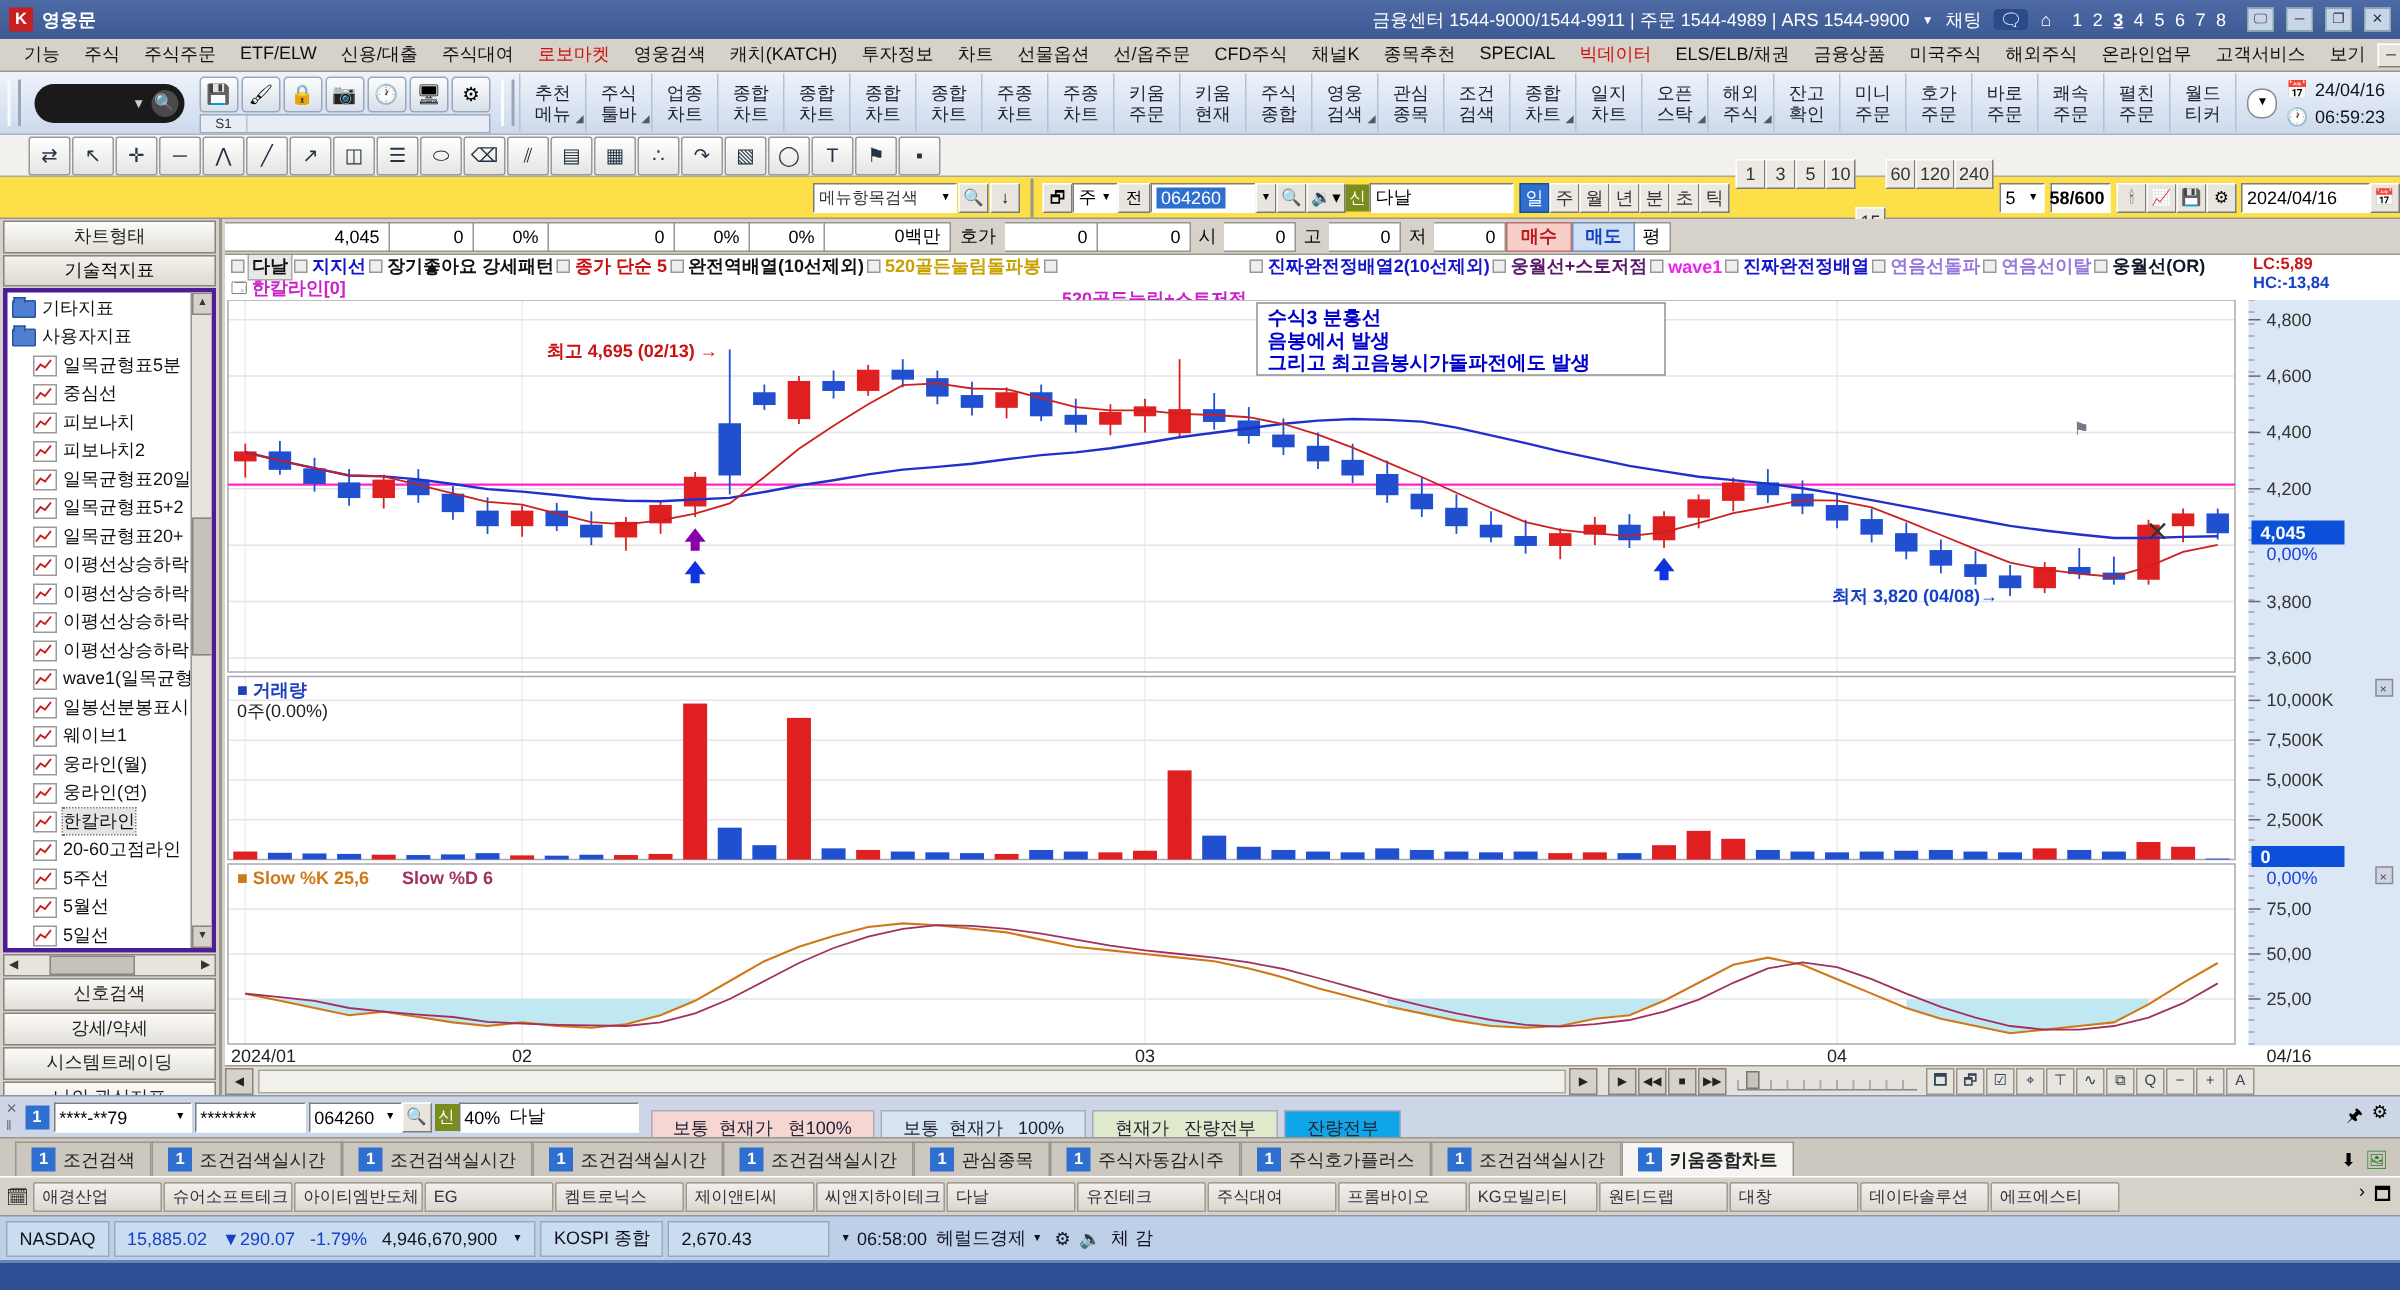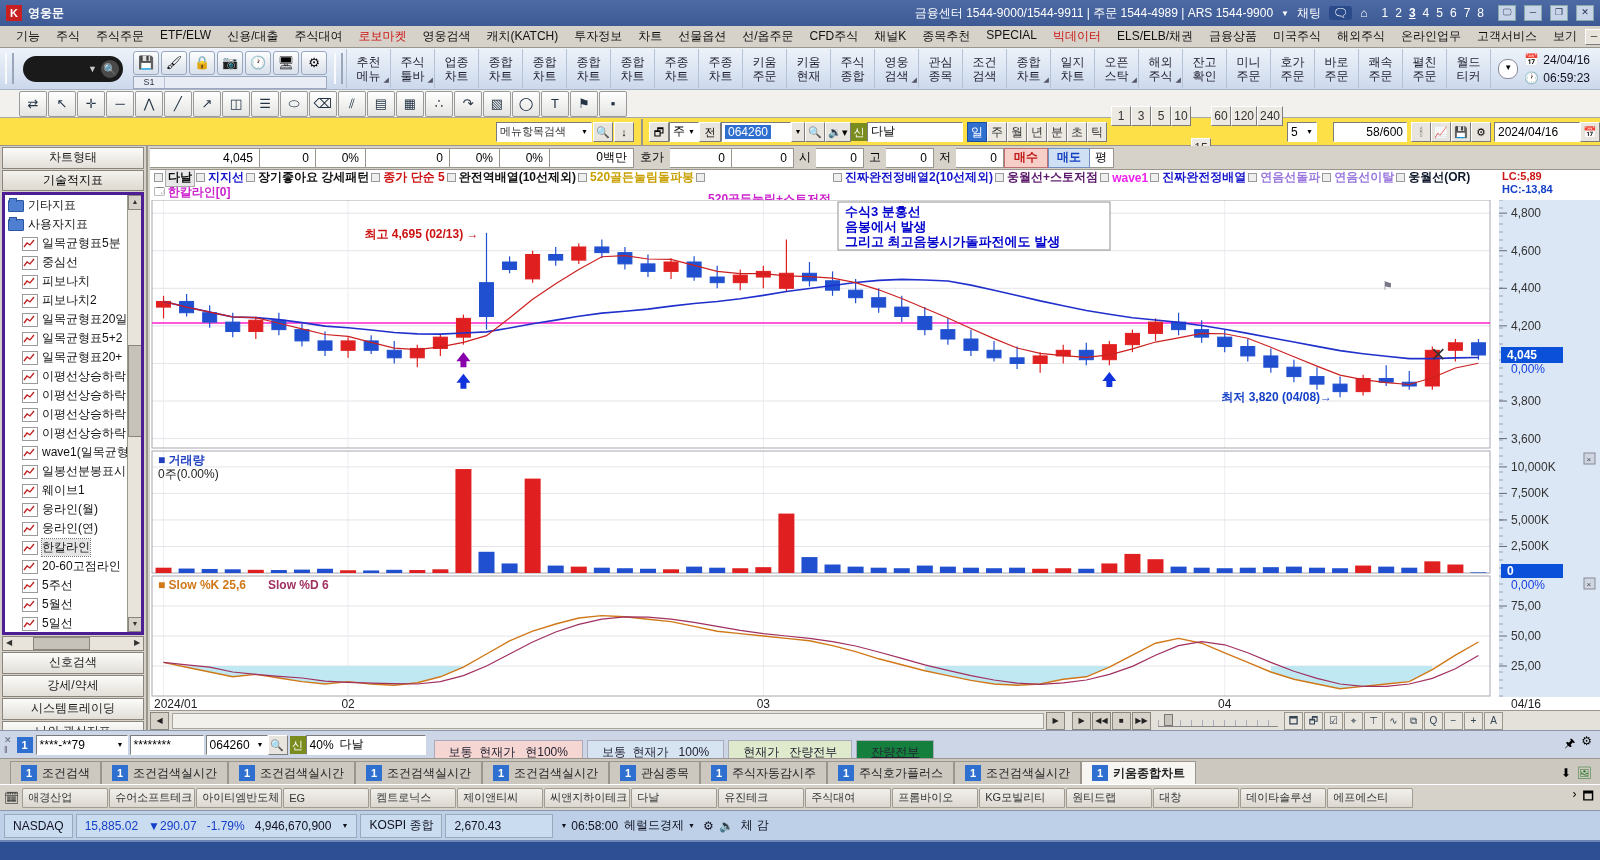--- a/index.html
+++ b/index.html
@@ -390,21 +390,21 @@
         <div class="pbtn" style="width: 20px;">10</div>
         <div class="pbtn" style="width: 20px; margin-top: 32px;">15</div>
         <div class="pbtn" style="width: 20px;">60</div>
         <div class="pbtn" style="width: 26px;">120</div>
         <div class="pbtn" style="width: 26px;">240</div>
       </span>
     <div class="cbox" style="width:30px;justify-content:space-between;margin-left:4px;">
         <span>5</span>
         <span style="font-size:7px;">▼</span>
       </div>
-    <div class="cbox" style="width:74px;justify-content:flex-end;margin-left:16px;">
+    <div class="cbox" style="width:40px;justify-content:flex-end;margin-left:4px;font-weight:bold;">
         <span>58/600</span>
       </div>
     <div class="sqbtn" style="margin-left:4px;">🕯</div>
     <div class="sqbtn">📈</div>
     <div class="sqbtn">💾</div>
     <div class="sqbtn">⚙</div>
     <div class="cbox" style="width:86px;margin-left:3px;">
         <span>2024/04/16</span>
       </div>
     <div class="sqbtn">📅</div>
@@ -1043,21 +1043,21 @@
     <div class="sqbtn">🔍</div>
     <div class="badge-sin" style="margin-left:2px;"><span>신</span></div>
     <div class="cbox" style="width:120px;gap:6px;">
         <span>40%</span>
         <span>다날</span>
       </div>
     <span id="acctsegs" style="display:flex;margin-left:8px;">
         <div class="acct-seg" style="background: rgb(246, 214, 210);">보통  현재가   현100%</div>
         <div class="acct-seg" style="background: rgb(214, 228, 242);">보통  현재가   100%</div>
         <div class="acct-seg" style="background: rgb(223, 233, 203);">현재가   잔량전부</div>
-        <div class="acct-seg" style="background: #15803d; text-decoration: underline;">잔량전부</div>
+        <div class="acct-seg" style="background: #0ea5e9;">잔량전부</div>
       </span>
     <span style="margin-left:auto;display:flex;gap:6px;padding-right:8px;">
       <span>🖈</span>
       <span>⚙</span>
     </span>
   </div>
 
   <div id="condtabs" class="abs">
     <span id="condtablist" style="display:flex;align-items:flex-end;">
         <div class="ctab">

